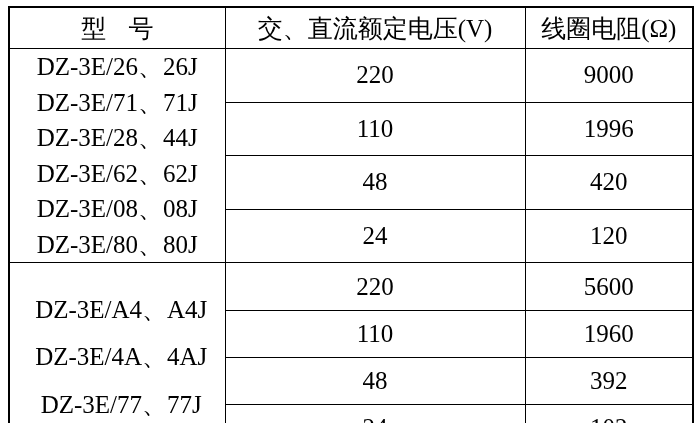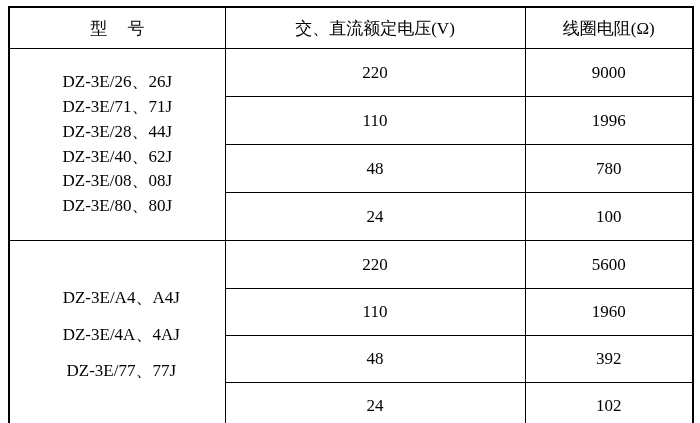--- a/index.html
+++ b/index.html
@@ -23,21 +23,21 @@
     height: 410px;
     border-collapse: collapse;
     table-layout: fixed;
     background: #ffffff;
   }
 
   #spec-table td {
     border: 1px solid #000000;
     text-align: center;
     vertical-align: middle;
-    font-size: 17px;
+    font-size: 25px;
     padding: 0;
   }
 
   
   #spec-table {
     border: 2px solid #000000;
   }
 
   .col-model { width: 216px; }
   .col-volt  { width: 300px; }
@@ -105,38 +105,38 @@
       <td class="header-cell header-model">型    号</td>
       <td class="header-cell">交、直流额定电压(V)</td>
       <td class="header-cell">线圈电阻(Ω)</td>
     </tr>
 
     <tr>
       <td class="model-cell group1" rowspan="4">
         <span class="model-line">DZ-3E/26、26J</span>
         <span class="model-line">DZ-3E/71、71J</span>
         <span class="model-line">DZ-3E/28、44J</span>
-        <span class="model-line">DZ-3E/40、62J</span>
+        <span class="model-line">DZ-3E/62、62J</span>
         <span class="model-line">DZ-3E/08、08J</span>
         <span class="model-line">DZ-3E/80、80J</span>
       </td>
       <td class="value-cell">220</td>
       <td class="value-cell">9000</td>
     </tr>
     <tr>
       <td class="value-cell">110</td>
       <td class="value-cell">1996</td>
     </tr>
     <tr>
       <td class="value-cell">48</td>
-      <td class="value-cell">780</td>
+      <td class="value-cell">420</td>
     </tr>
     <tr>
       <td class="value-cell">24</td>
-      <td class="value-cell">100</td>
+      <td class="value-cell">120</td>
     </tr>
 
     <tr class="group-sep">
       <td class="model-cell group2" rowspan="4">
         <span class="model-line">DZ-3E/A4、A4J</span>
         <span class="model-line">DZ-3E/4A、4AJ</span>
         <span class="model-line">DZ-3E/77、77J</span>
       </td>
       <td class="value-cell">220</td>
       <td class="value-cell">5600</td>

